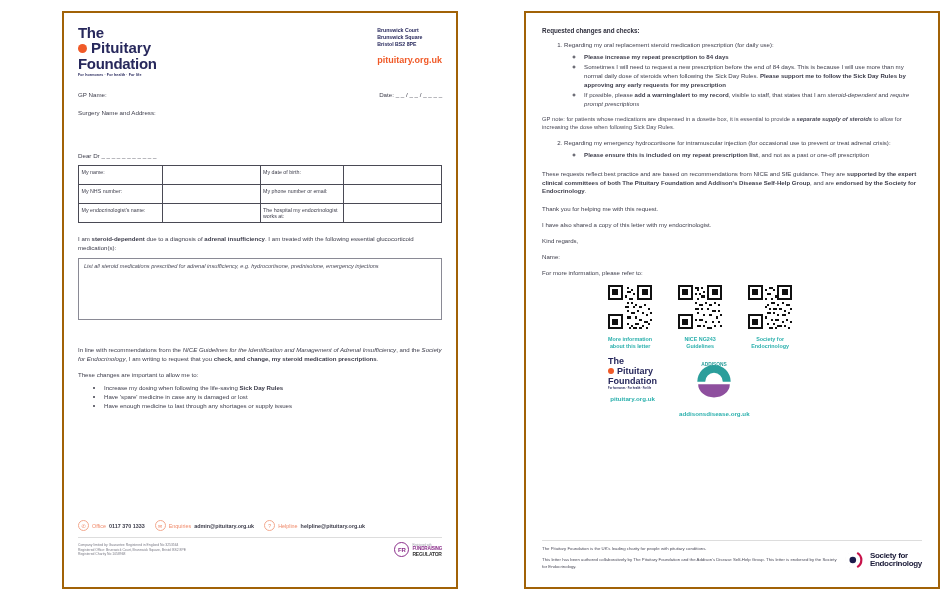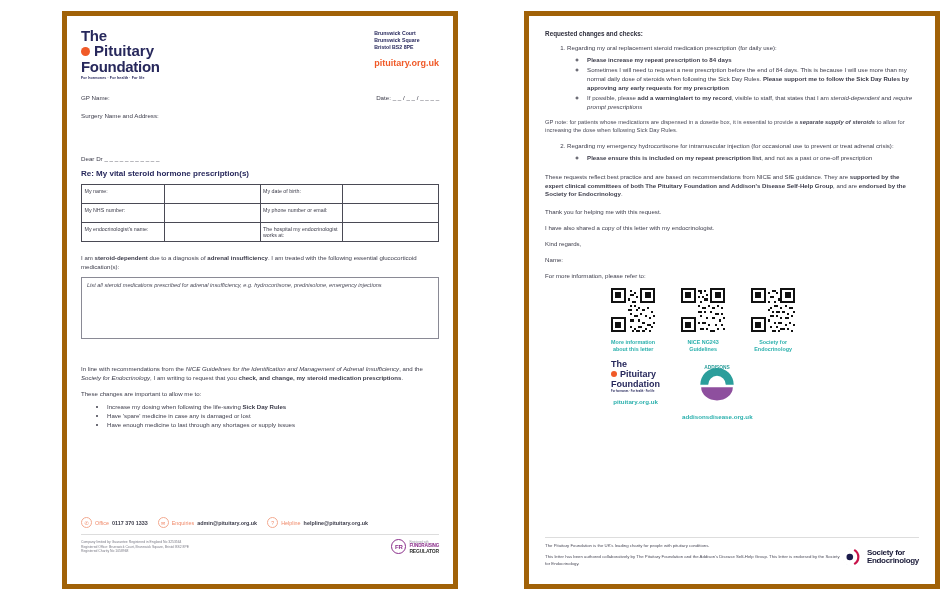--- a/index.html
+++ b/index.html
@@ -3,21 +3,21 @@
 <meta charset="utf-8">
 <style>
   html,body{margin:0;padding:0;}
   body{
     width:940px;height:600px;background:#ffffff;
     font-family:"Liberation Sans", sans-serif;
     color:#3c3c4a;overflow:hidden;
   }
   .spread{display:flex;gap:0;width:940px;height:600px;}
   .page{
-    background:#fff;border:5px solid #a16207;box-sizing:border-box;
+    background:#fff;border:2px solid #a16207;box-sizing:border-box;
     position:relative;
   }
   .page-left{width:400px;height:578px;margin:11px 0 0 62px;padding:12px 14px 0 14px;}
   .page-right{width:420px;height:578px;margin:11px 0 0 66px;padding:14px 16px 0 16px;}
 
   
   .head{display:flex;justify-content:space-between;align-items:flex-start;}
   .logo .l1,.logo .l3{font-weight:bold;color:#27285c;letter-spacing:-.3px;}
   .logo .l1{font-size:15px;line-height:15px;}
   .logo .l2{font-size:15px;line-height:16px;font-weight:bold;color:#27285c;display:flex;align-items:center;gap:4px;}
@@ -129,21 +129,20 @@
       </div>
     </div>
 
     <div class="rowflex">
       <div class="gpname">GP Name:</div>
       <div class="dateline">Date: _ _ / _ _ / _ _ _ _</div>
     </div>
 
     <div class="surgery">Surgery Name and Address:</div>
     <div class="deardr">Dear Dr _ _ _ _ _ _ _ _ _ _ _</div>
-    <div class="re">Re: My vital steroid hormone prescription(s)</div>
 
     <table class="info">
       <tbody>
         <tr>
           <td class="lbl">My name:</td>
           <td class="val"></td>
           <td class="lbl">My date of birth:</td>
           <td class="val"></td>
         </tr>
         <tr>

